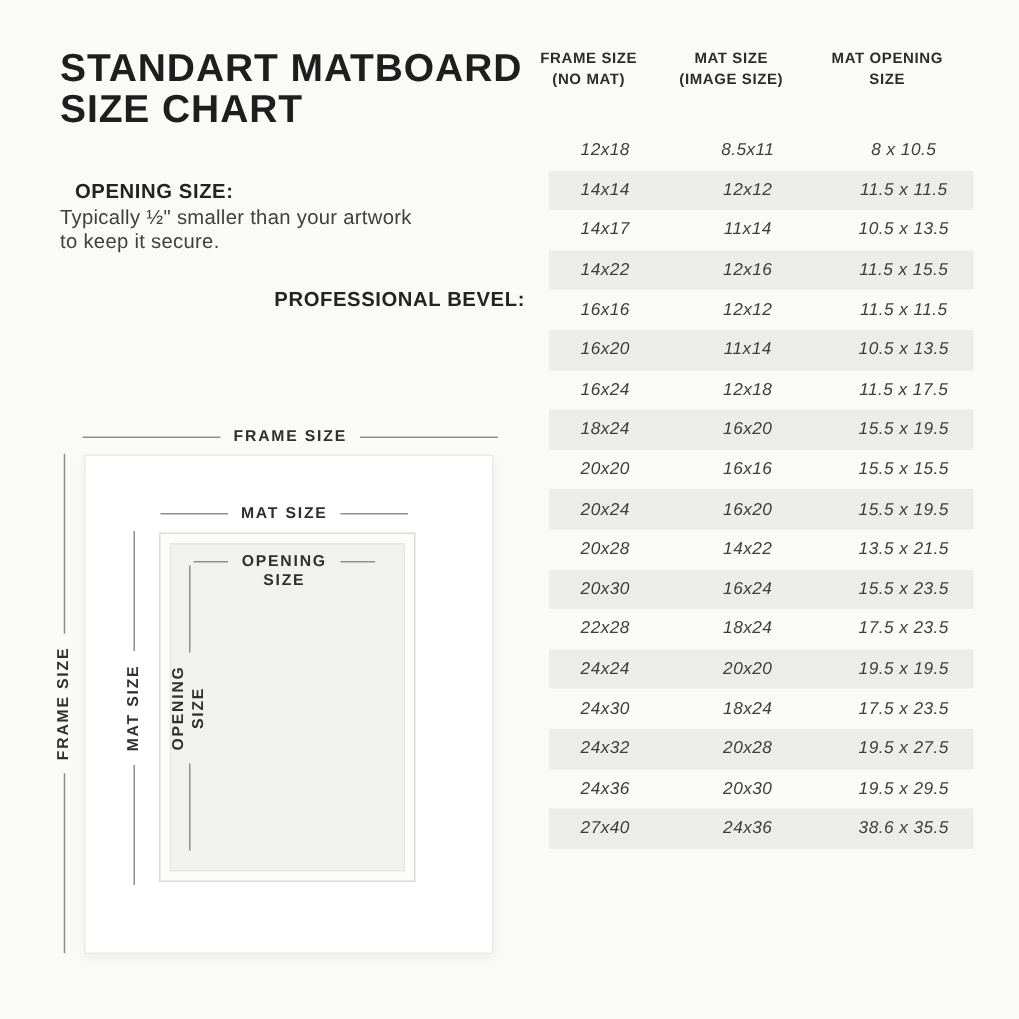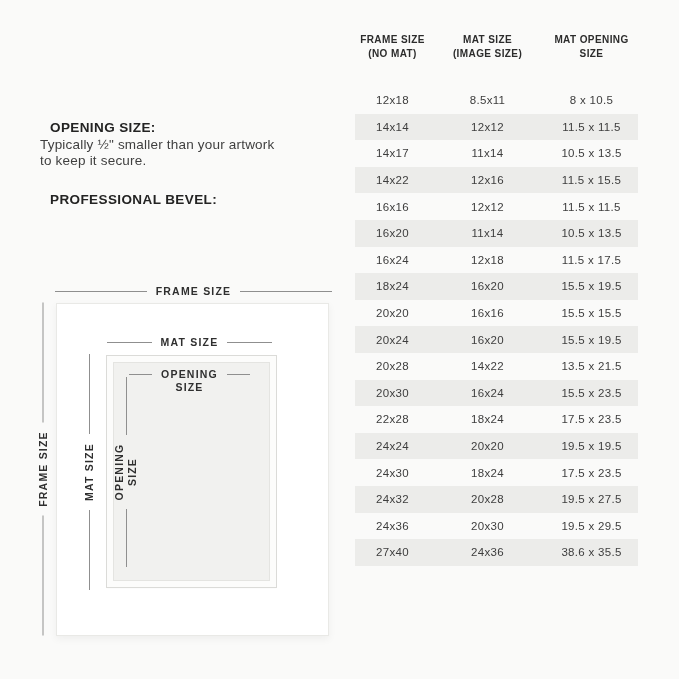--- a/index.html
+++ b/index.html
@@ -20,21 +20,21 @@
     position:absolute; left:40px; width:300px;
     font-size:13.5px; font-weight:700; letter-spacing:0.4px; color:#232323;margin-left:10px;
   }
   .sec-body {
     position:absolute; left:40px; width:310px;
     font-size:13.5px; line-height:16px; font-weight:400; color:#3f3f3f;
     white-space:pre-line; letter-spacing:0.2px;
   }
   #sec1-head { top:120px; }
   #sec1-body { top:137px; }
-  #sec2-head { top:192px; }
+  #sec2-head { top:192px;text-align:right; }
   #sec2-body { top:209px; }
 
   
   .dlabel {
     position:absolute; display:flex; align-items:center;
     font-size:10.5px; font-weight:600; letter-spacing:1.2px; color:#2f2f2f;
   }
   .dlabel .txt { padding:0 9px; white-space:nowrap; text-align:center; line-height:13px; }
   .dline { flex:1; height:1px; background:#8f8f8f; }
   #frame-label-top { left:55px; top:285px; width:277px; height:13px; }
@@ -61,34 +61,38 @@
   }
 
   
   #table-header {
     position:absolute; left:355px; top:33px; width:283px;
     display:flex; text-align:center;
     font-size:10px; font-weight:700; letter-spacing:0.4px;
     line-height:13.5px; color:#2c2c2c;
   }
   #table-body {
-    position:absolute; left:355px; top:87px; width:283px;
+    position:absolute; left:366px; top:87px; width:283px;font-style:italic;
   }
   .trow {
     display:flex; height:26.6px; align-items:center; text-align:center;
     font-size:11.5px; letter-spacing:0.3px; color:#3d3d3d;
   }
   .trow:nth-child(even) { background:#ececea; }
   .c1 { width:75px; } .c2 { width:115px; } .c3 { width:93px; }
 </style>
 </head>
 <body>
 
 <div id="canvas">
 
+  <div class="title">
+    <div>STANDART MATBOARD</div>
+    <div>SIZE CHART</div>
+  </div>
 
   <div id="sec1-head" class="sec-head">OPENING SIZE:</div>
   <div id="sec1-body" class="sec-body">Typically ½" smaller than your artwork
 to keep it secure.</div>
   <div id="sec2-head" class="sec-head">PROFESSIONAL BEVEL:</div>
 
   <div id="frame-rect"></div>
   <div id="mat-rect"></div>
 
   <div id="frame-label-top" class="dlabel">

